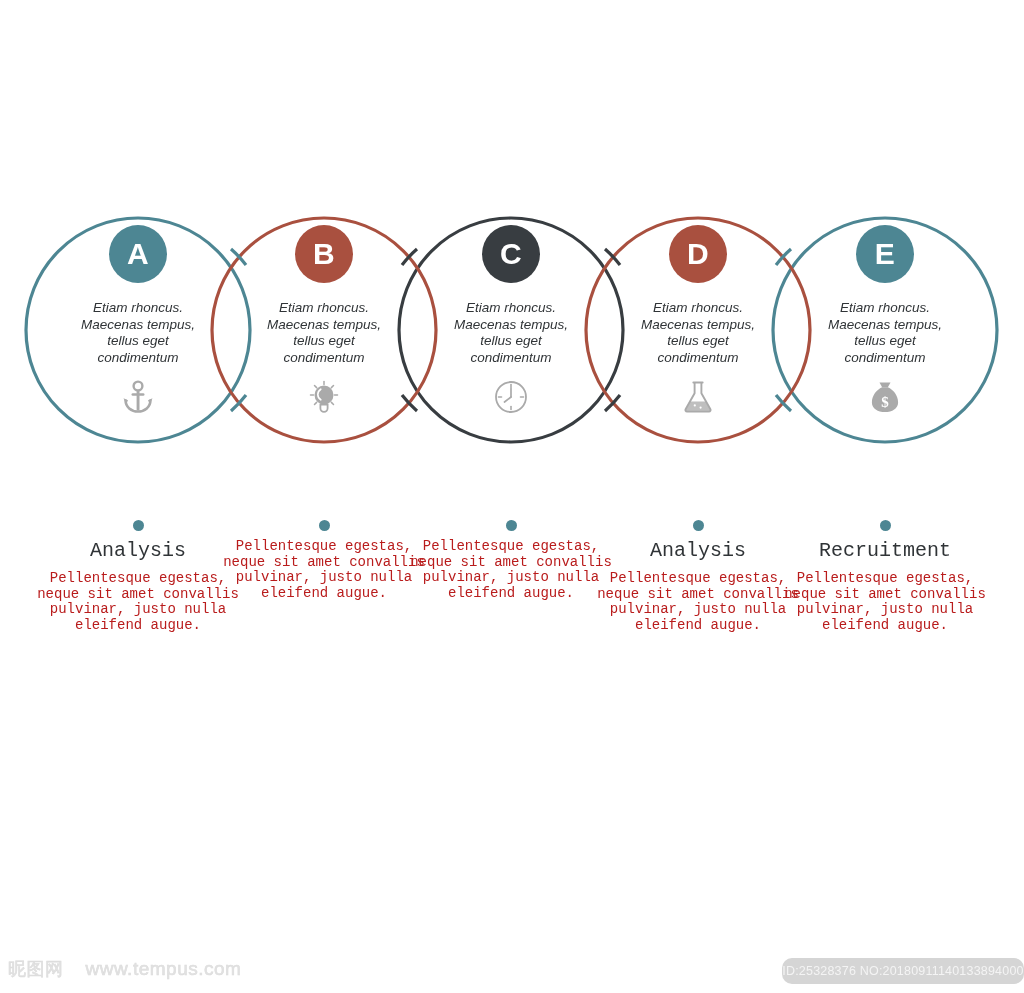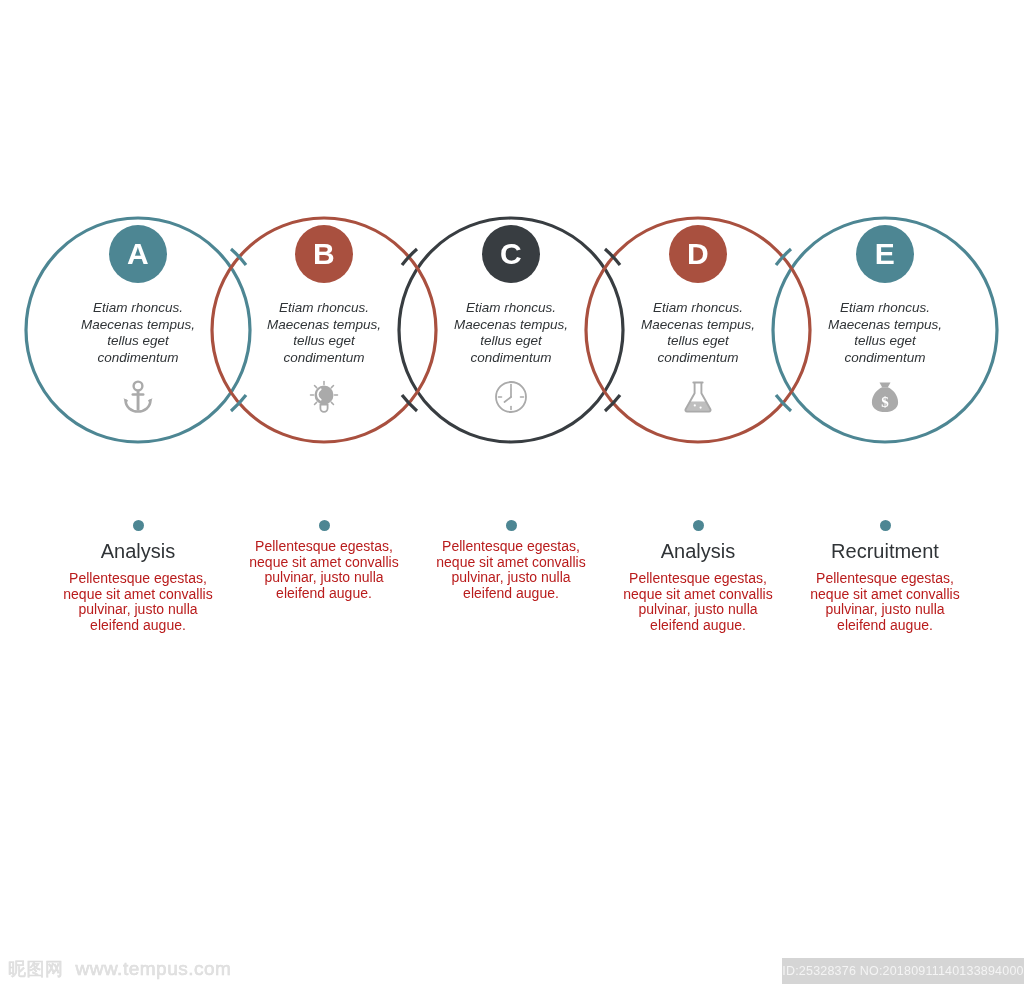--- a/index.html
+++ b/index.html
@@ -75,20 +75,21 @@
   }
   .node-icon svg { display: block; }
 
   
   .labels-band {
     position: absolute;
     left: 0;
     top: 505px;
     width: 848px;
     height: 150px;
+    font-family: Liberation Mono, monospace;
   }
   .label-col {
     position: absolute;
     width: 230px;
     text-align: center;
   }
   .label-dot {
     width: 11px;
     height: 11px;
     border-radius: 50%;
@@ -108,21 +109,21 @@
     white-space: pre-line;
   }
 
   
   .watermark {
     position: absolute;
     left: 8px;
     bottom: 12px;
     display: flex;
     align-items: center;
-    gap: 12px;
+    gap: 22px;
     color: #e2e2e2;
     font-size: 19px;
     letter-spacing: 0.5px;
     -webkit-text-stroke: 0.6px #dcdcdc;
   }
   .watermark .cn {
     font-family: "DejaVu Sans", sans-serif;
     font-size: 18px;
   }
   .idbar {
@@ -130,20 +131,21 @@
     right: 0;
     bottom: 9px;
     width: 242px;
     height: 26px;
     background: #d5d5d5;
     color: #f4f4f4;
     font-size: 12.5px;
     line-height: 26px;
     text-align: center;
     letter-spacing: 0.2px;
+    border-radius: 10px;
   }
 </style>
 </head>
 <body>
 
 <div id="infographic">
 
   <div class="circles-band">
     <svg class="circles-svg" viewBox="0 0 1024 275">
 

